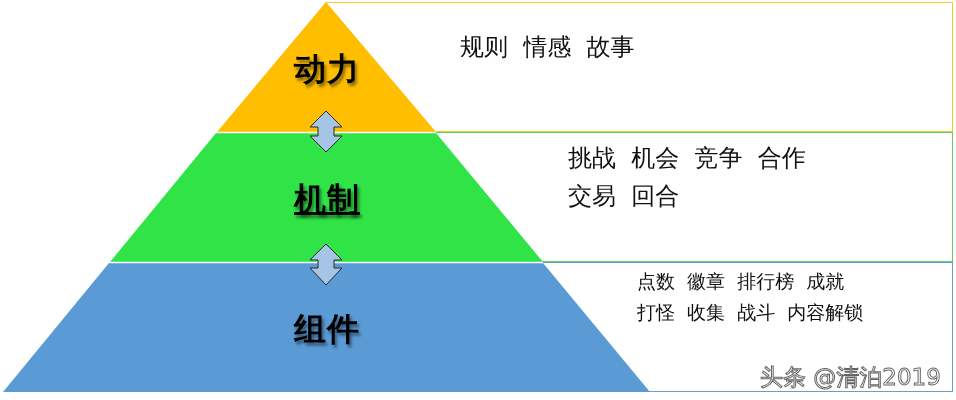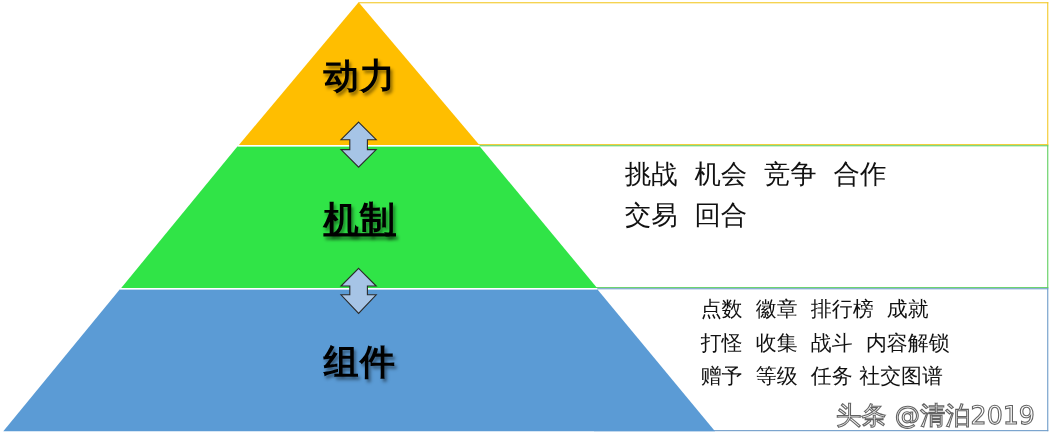--- a/index.html
+++ b/index.html
@@ -40,24 +40,24 @@
   <g>
     <polygon points="326,244 342,260 334,260 334,268 342,268 326,285 310,268 318,268 318,260 310,260" fill="#A6C4E6" stroke="#2a2a2a" stroke-width="1"></polygon>
   </g>
 </svg>
 
 <div class="tier-label" style="left:294px; top:48px;">动力</div>
 <div class="tier-label" style="left:294px; top:178px;text-decoration:underline;">机制</div>
 <div class="tier-label" style="left:294px; top:308px;">组件</div>
 
 <div class="lines top-lines">
+  <div>规则  情感  故事</div>
 </div>
 <div class="lines mid-lines">
   <div>挑战  机会  竞争  合作</div>
   <div>交易  回合</div>
 </div>
 <div class="lines bot-lines">
   <div>点数  徽章  排行榜  成就</div>
   <div>打怪  收集  战斗  内容解锁</div>
-  <div>赠予  等级  任务 社交图谱</div>
 </div>
 
 <div class="watermark">头条 @清泊2019</div>
 
 </body></html>

